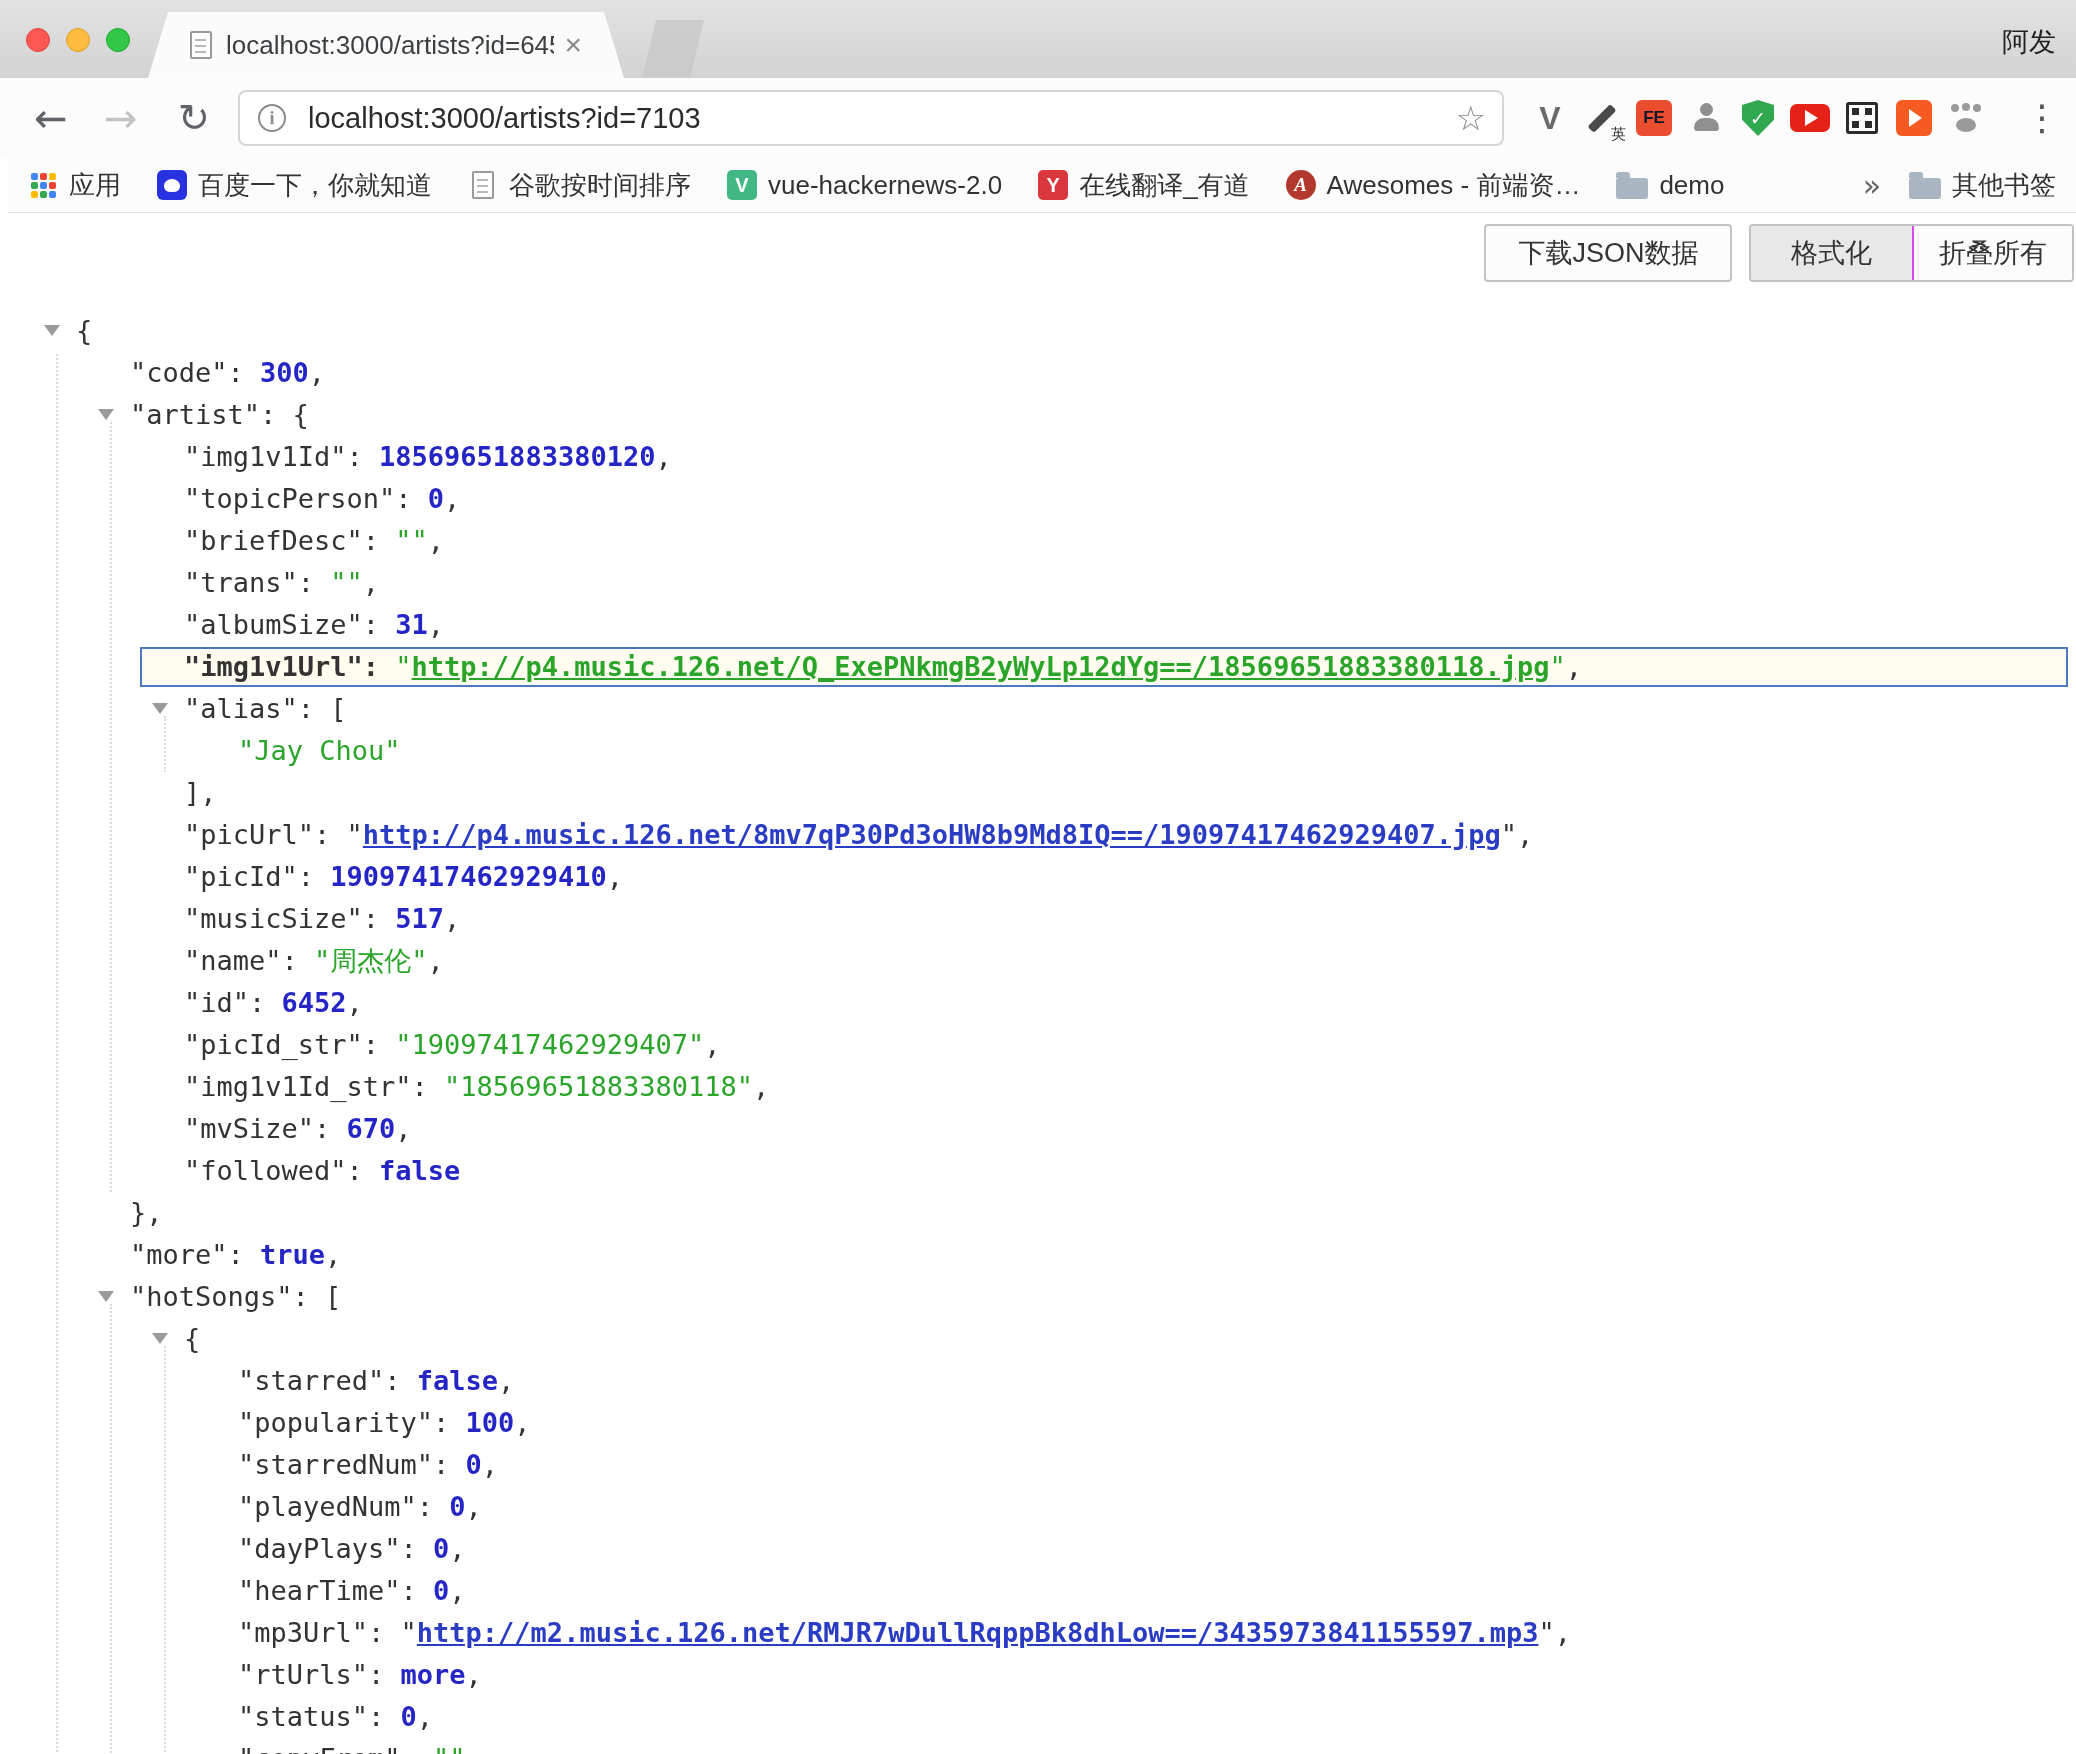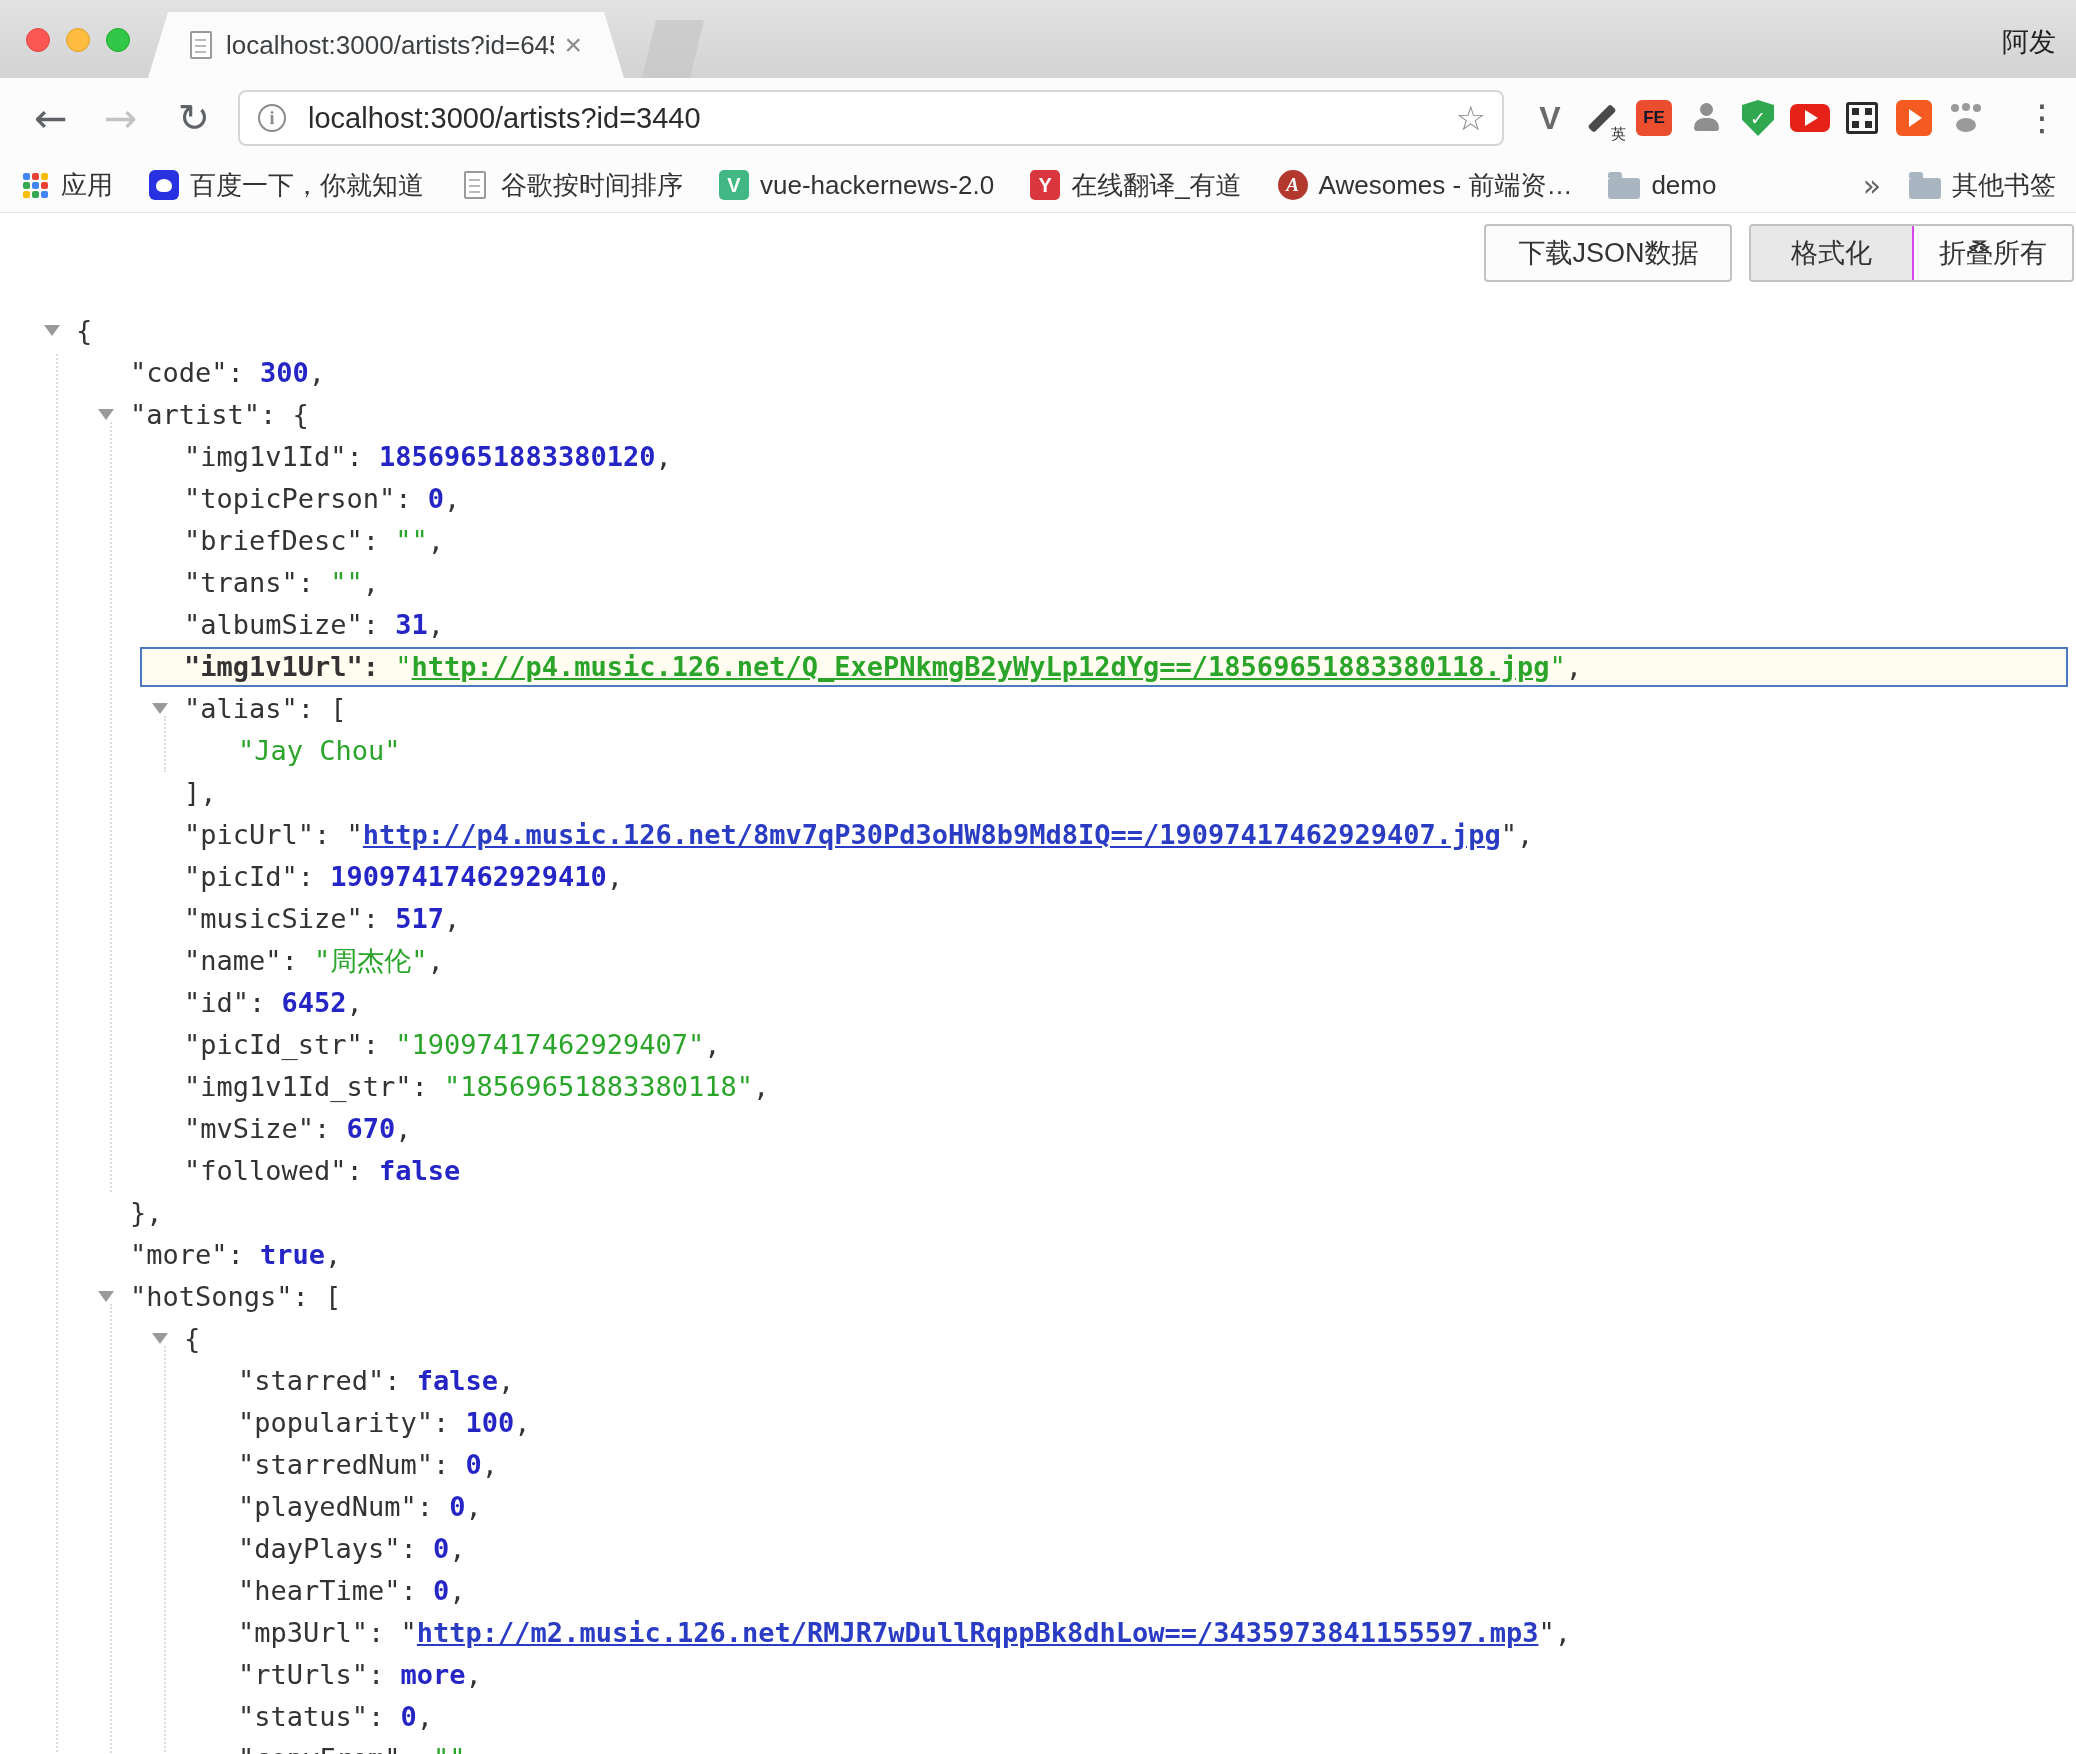--- a/index.html
+++ b/index.html
@@ -83,21 +83,21 @@
     border-left:13px solid #fff; border-top:9px solid transparent; border-bottom:9px solid transparent; }
   .paw-ico { width:32px; height:30px; position:relative; }
   .paw-ico::before { content:''; position:absolute; left:6px; bottom:1px; width:20px; height:14px;
     border-radius:50%; background:#9a9a9a; }
   .paw-ico::after { content:''; position:absolute; left:1px; top:1px; width:8px; height:8px;
     border-radius:50%; background:#9a9a9a; box-shadow:11px -1px 0 #9a9a9a, 22px 0 0 #9a9a9a; }
   .menu-dots { position:absolute; right:16px; top:16px; font-size:36px; color:#555;
     font-family:"DejaVu Sans",sans-serif; line-height:48px; }
 
   
-  .bookmarksbar { position:absolute; top:158px; left:0; right:0; height:55px; background:#FCFCFC;
+  .bookmarksbar { position:absolute; top:158px; left:8px; right:0; height:55px; background:#FCFCFC;
     border-bottom:1px solid #E4E4E4; display:flex; align-items:center; padding-left:20px; }
   .bm-item { display:flex; align-items:center; margin-right:36px; font-size:26px; color:#333;
     white-space:nowrap; }
   .bm-label { margin-left:11px; }
   .bm-icon { width:30px; height:30px; flex:none; display:flex; align-items:center;
     justify-content:center; }
   .bm-icon.apps { position:relative; }
   .bm-icon.apps::before { content:''; position:absolute; left:3px; top:3px; width:7px; height:7px;
     border-radius:2px; background:#4285F4;
     box-shadow:9px 0 0 #EA4335, 18px 0 0 #FBBC05, 0 9px 0 #34A853, 9px 9px 0 #4285F4,
@@ -167,21 +167,21 @@
     <div class="newtab"></div>
     <div class="profile">阿发</div>
   </div>
 
   <div class="toolbar">
     <span class="navbtn back">←</span>
     <span class="navbtn fwd">→</span>
     <span class="navbtn reload">↻</span>
     <div class="urlbar">
       <span class="info-ico">i</span>
-      <span class="url-text">localhost:3000/artists?id=3440</span>
+      <span class="url-text">localhost:3000/artists?id=7103</span>
       <span class="star">☆</span>
     </div>
     <div class="extensions">
       <span class="ext">
           <span class="ext-letter">V</span>
         </span>
       <span class="ext">
           <span class="pen"></span>
           <span class="pen-sub">英</span>
         </span>

